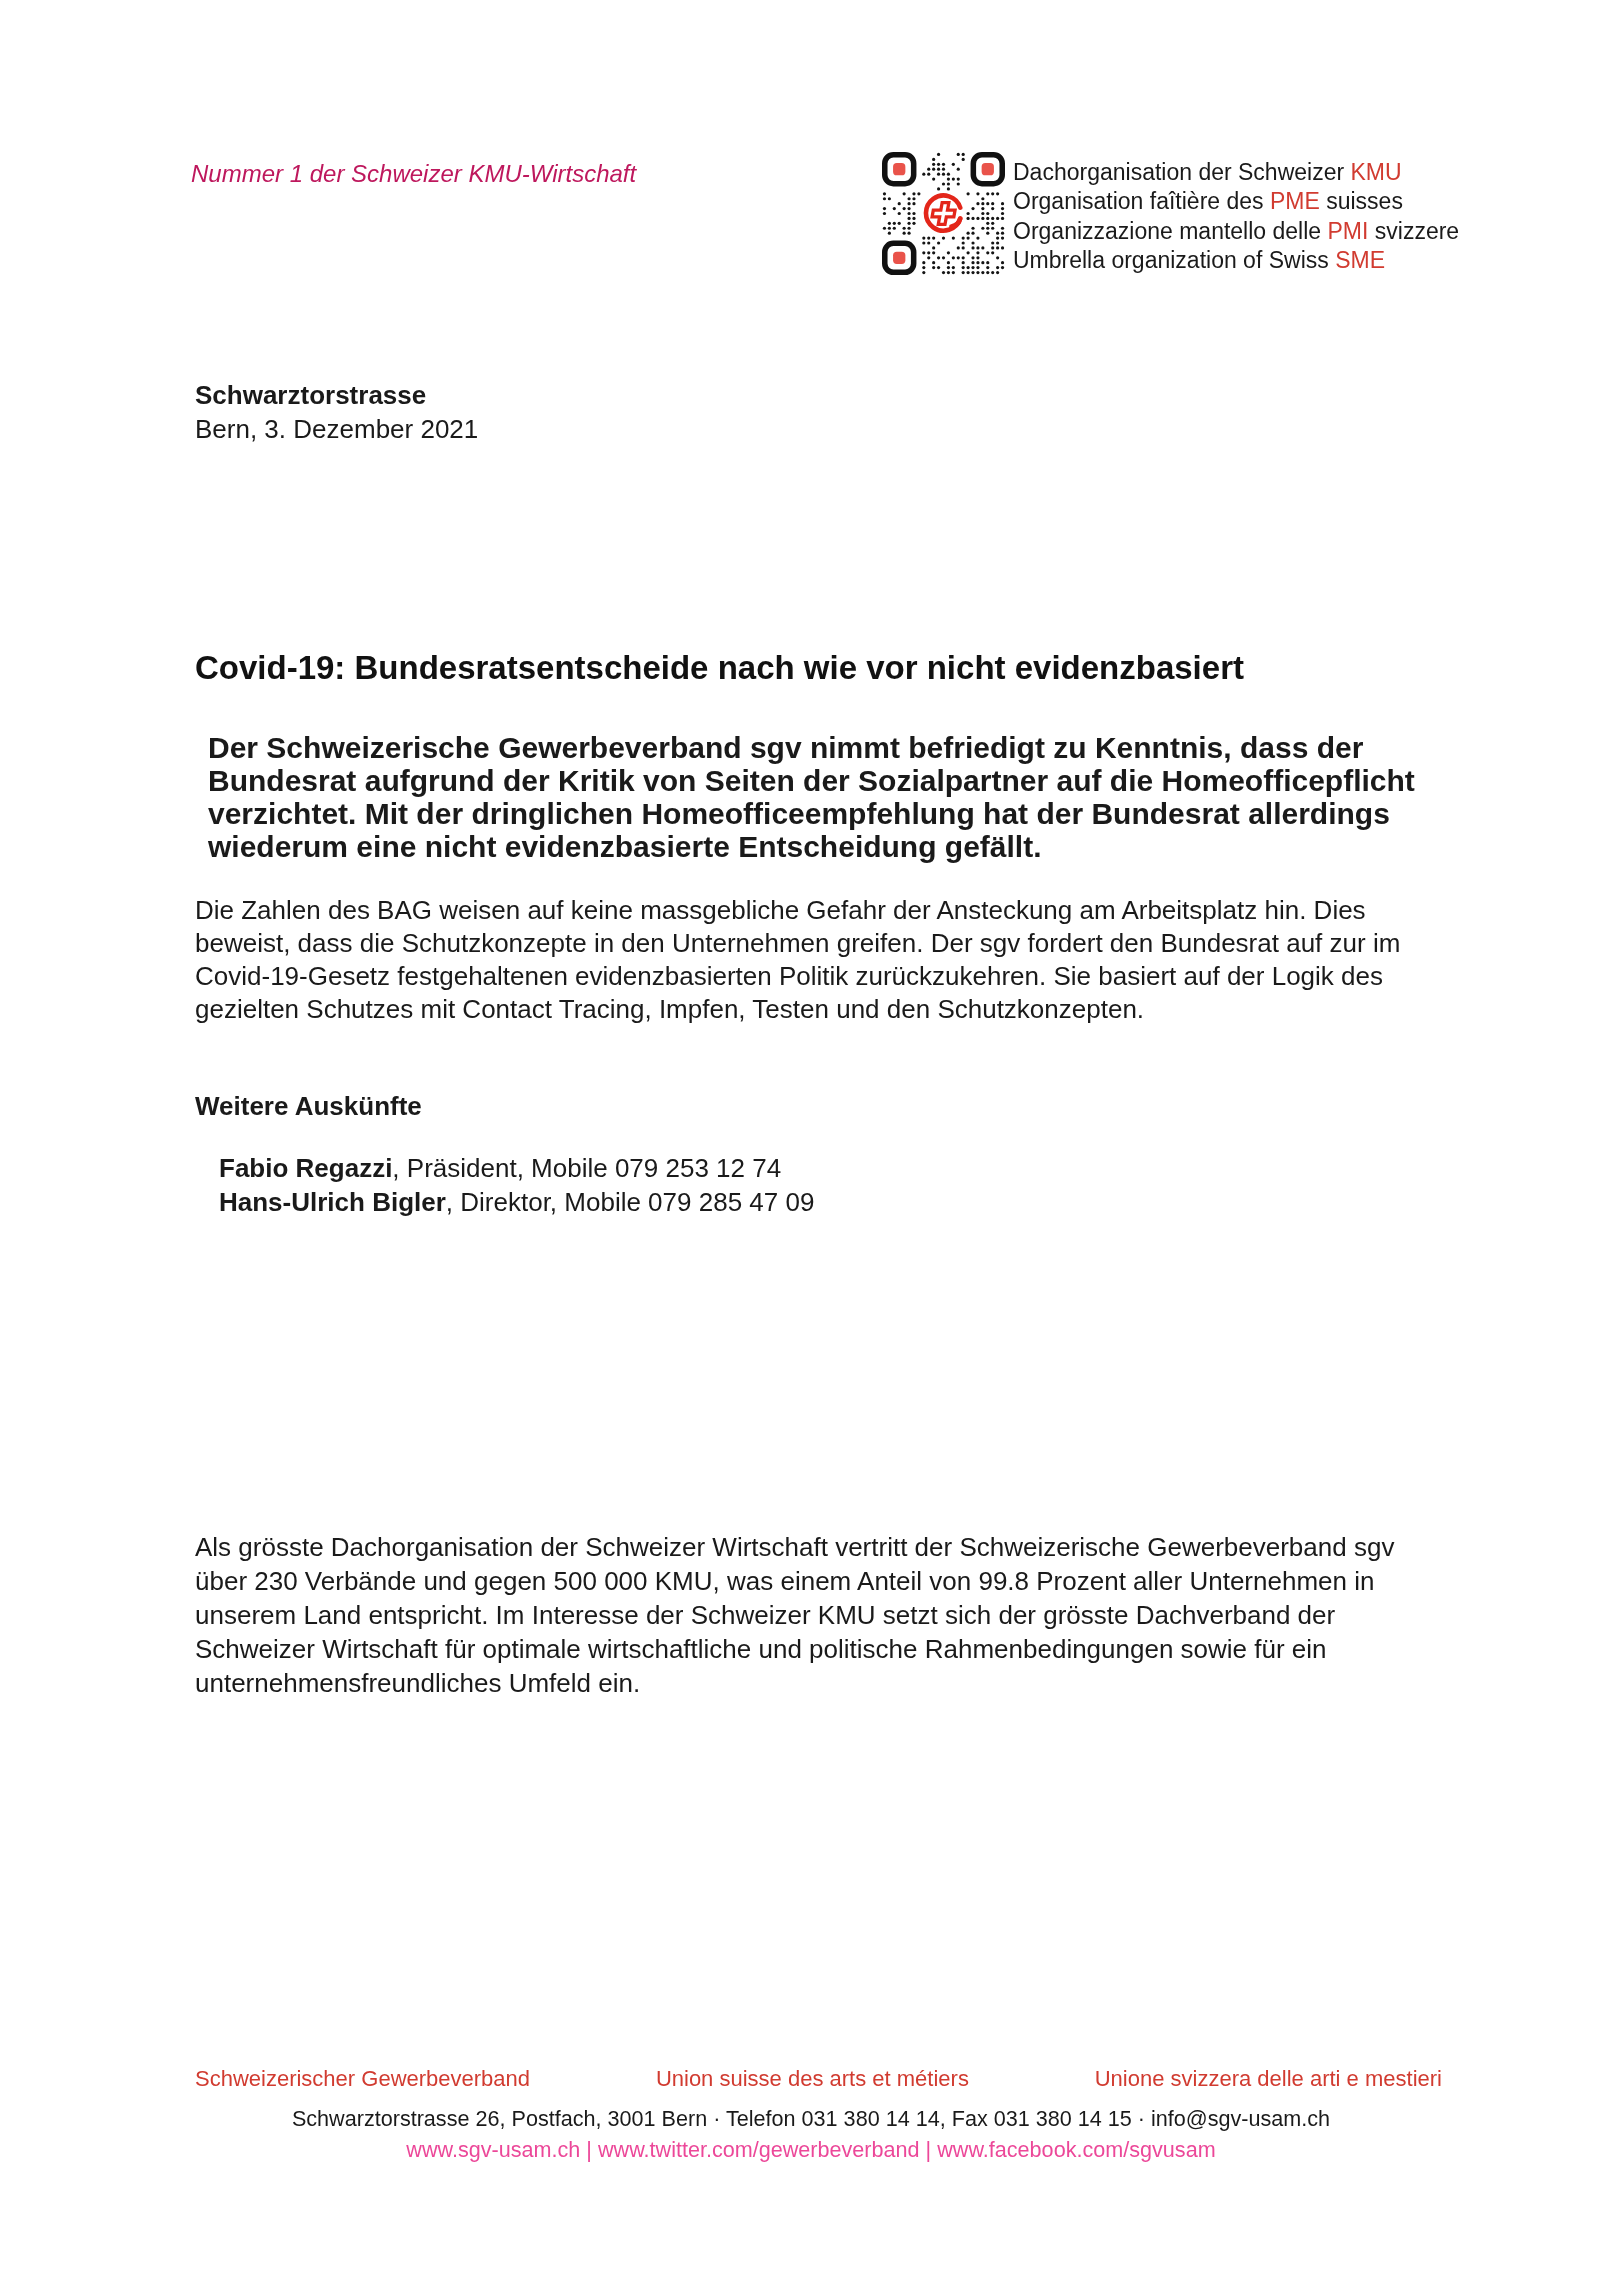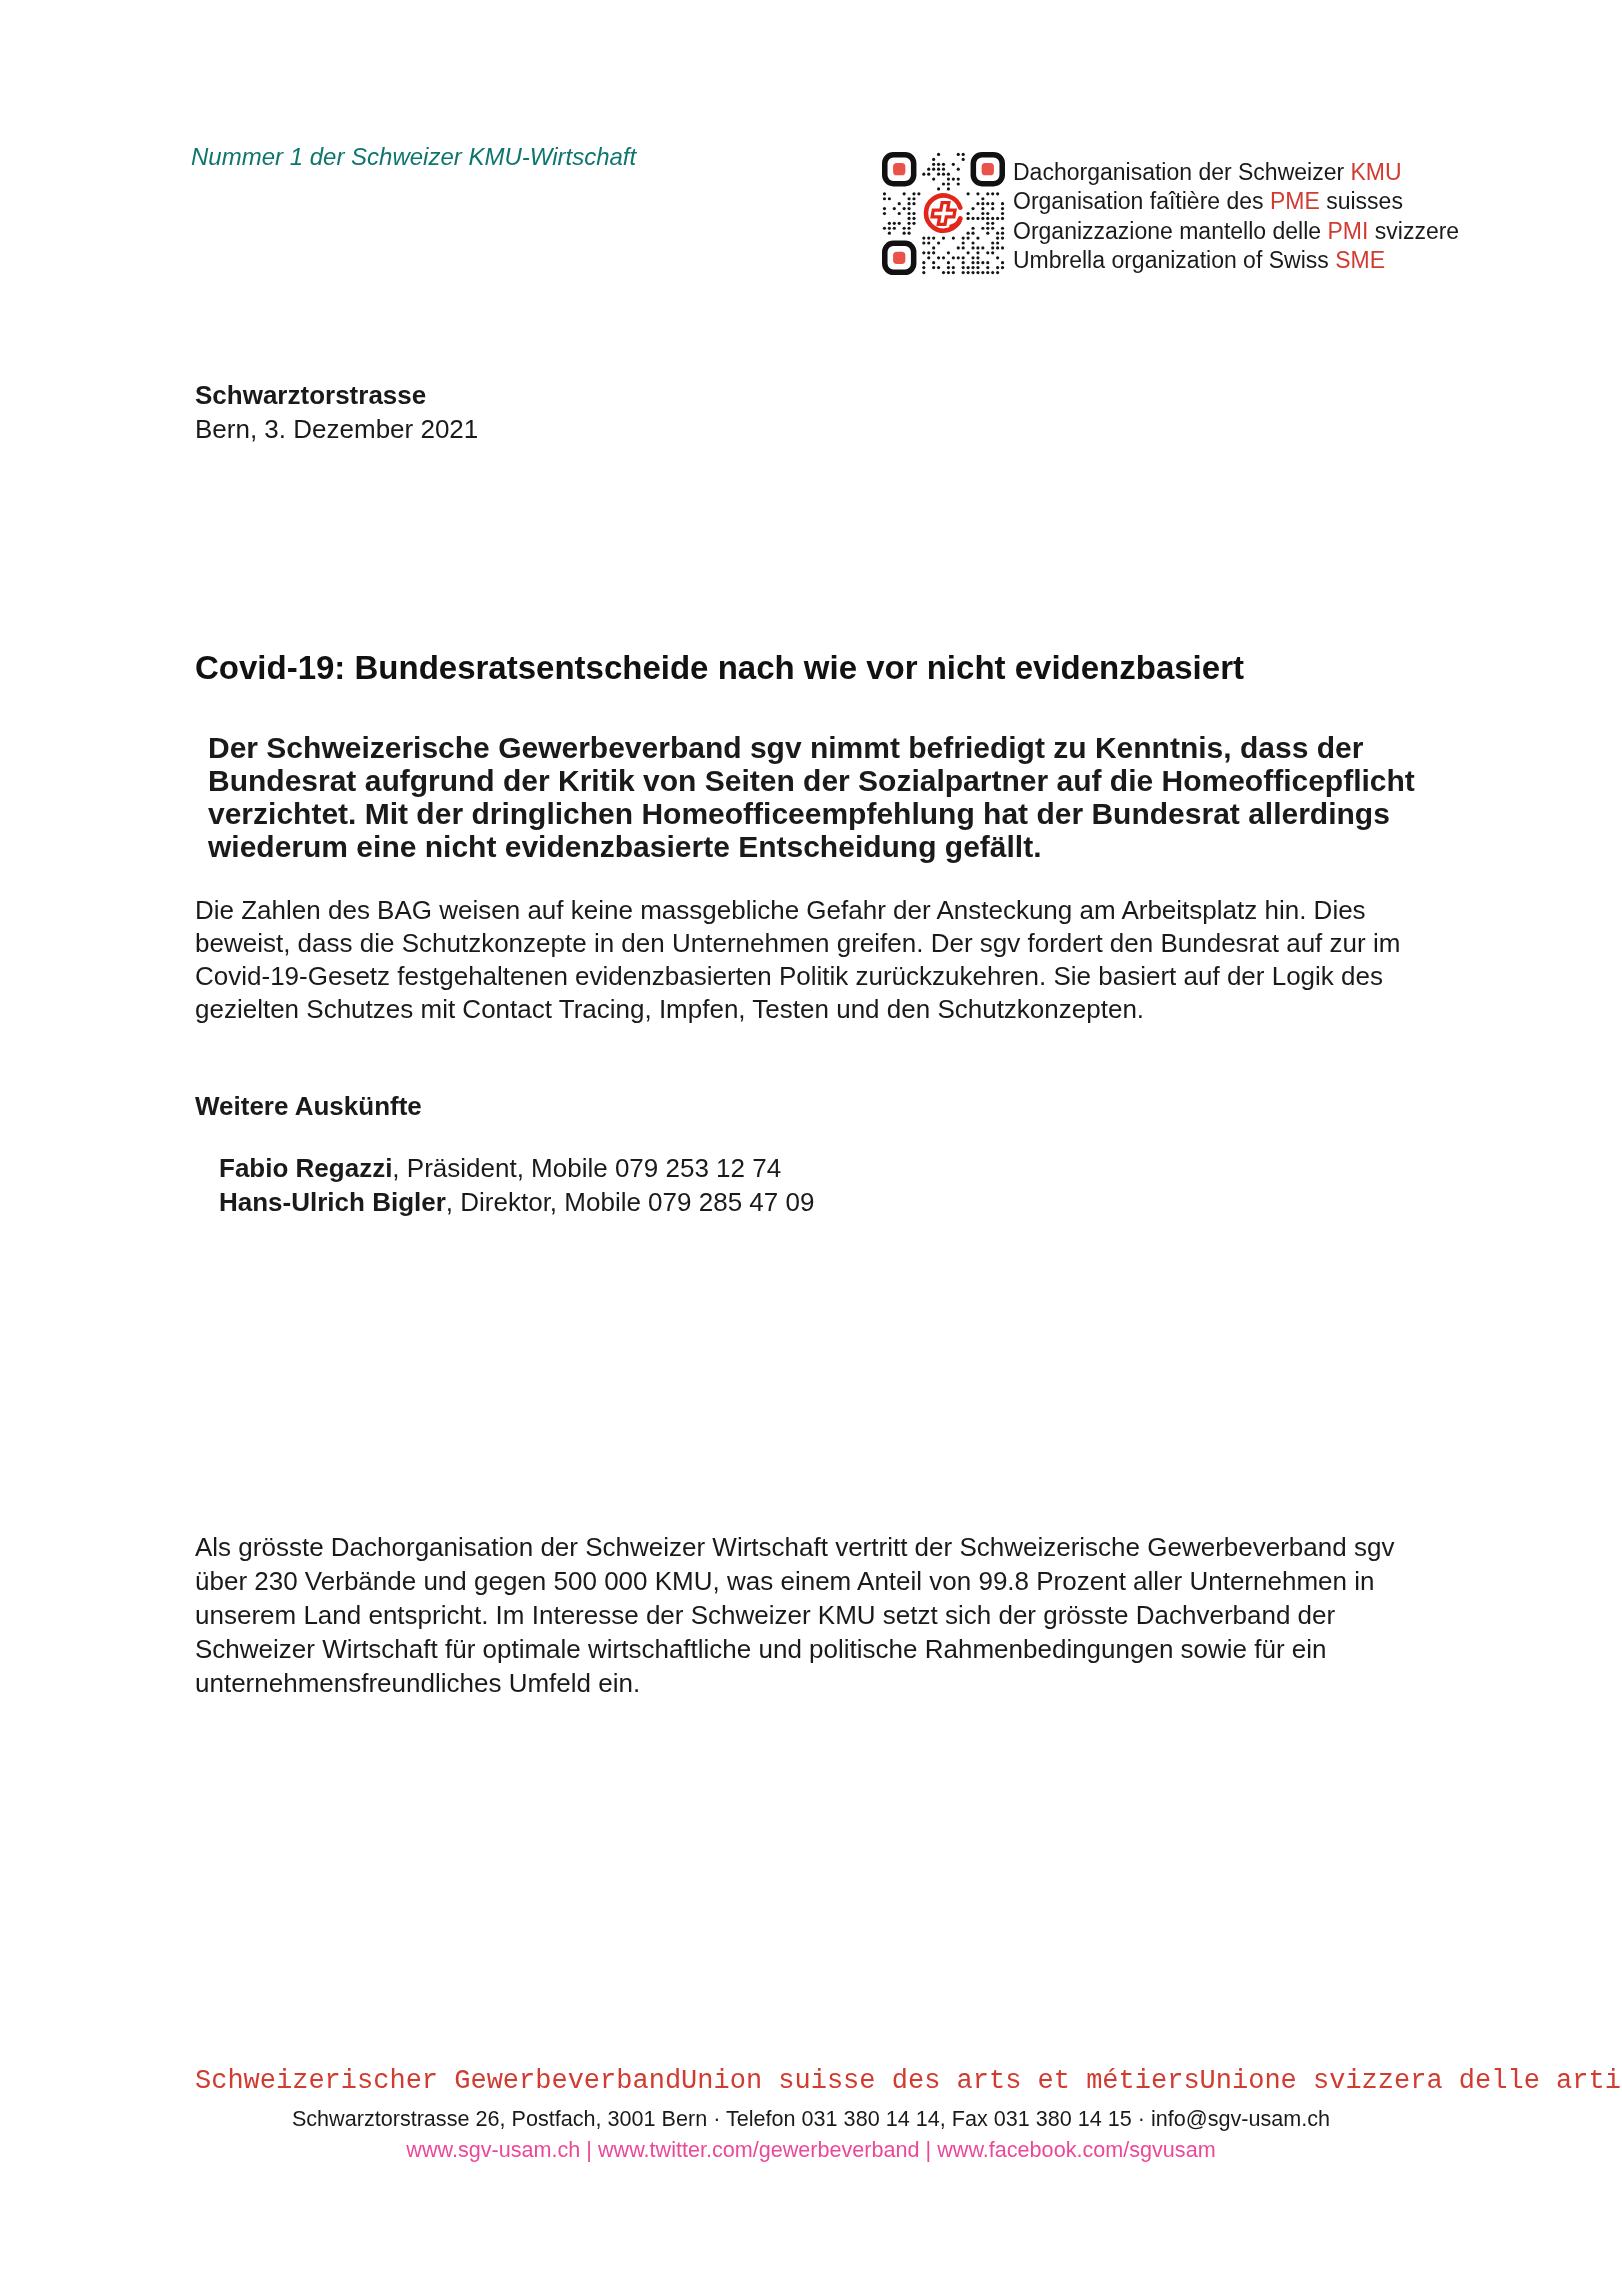--- a/index.html
+++ b/index.html
@@ -16,22 +16,23 @@
   
   .logo-block { position: absolute; left: 191px; top: 143px; }
   .logo-row {
     display: flex; align-items: center;
     font-style: italic; font-weight: 700;
     font-size: 80px; letter-spacing: -2px; color: #3d3d3d;
     line-height: 1;
   }
   .logo-mark-svg { width: 65px; height: 65px; margin: 0 6.5px; transform: translateY(3.9px); }
   .logo-tagline {
+    margin-top: 17px;
     font-style: italic;
-    font-size: 24px; color: #0f766e; letter-spacing: 0px;
+    font-size: 24px; color: #be185d; letter-spacing: 0px;
   }
 
   
   .qr-wrap { position: absolute; left: 882px; top: 152px; width: 123px; height: 123px; }
   .qr-wrap svg { width: 100%; height: 100%; }
   .org-block {
     position: absolute; left: 1013px; top: 158px;
     font-size: 23px; line-height: 29.4px; color: #1a1a1a;
     white-space: nowrap;
   }
@@ -61,21 +62,21 @@
 
   .boilerplate-par {
     position: absolute; left: 195px; top: 1504px; width: 1250px;
     font-size: 26px; line-height: 34px;
   }
 
   
   .footer-orgs {
     position: absolute; left: 195px; top: 2066px; width: 1247px;
     display: flex; justify-content: space-between;
-    font-size: 27px; color: #d13b30; white-space: nowrap; font-family: Liberation Mono, monospace;
+    font-size: 22px; color: #d13b30; white-space: nowrap;
   }
   .footer-address {
     position: absolute; left: 0; top: 2106px; width: 1622px;
     text-align: center; font-size: 21.6px; color: #1a1a1a;
   }
   .footer-links {
     position: absolute; left: 0; top: 2137px; width: 1622px;
     text-align: center; font-size: 21.6px; color: #ec4899;
   }
 

